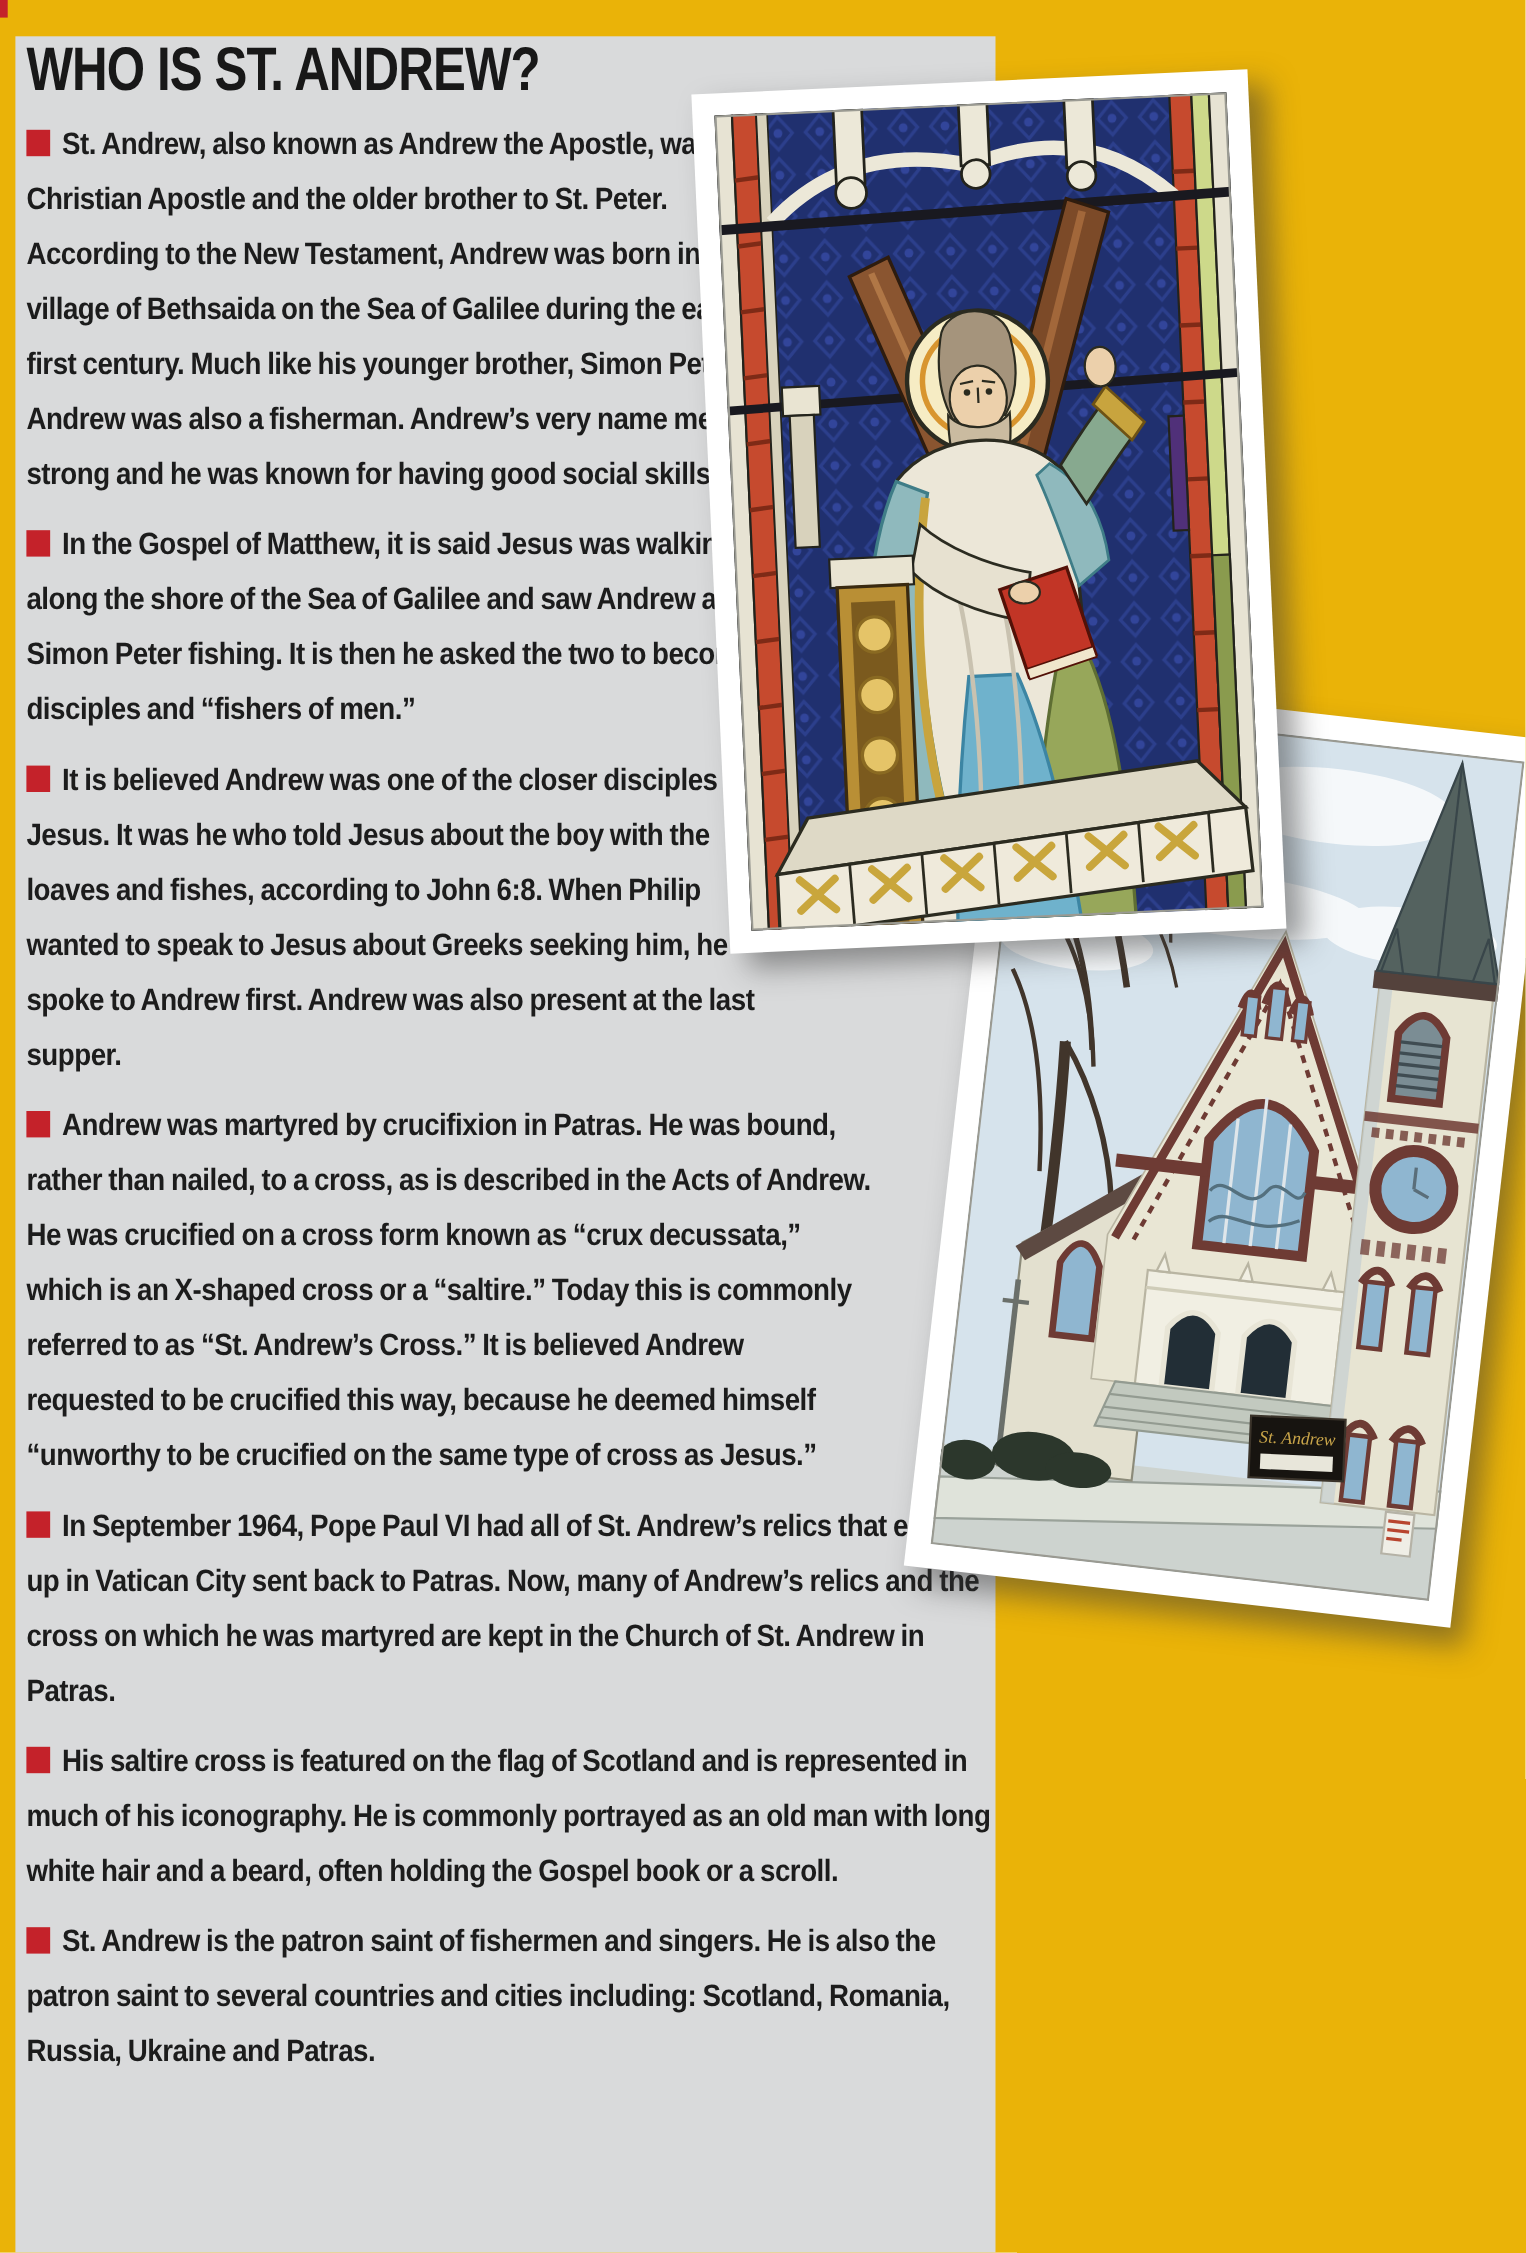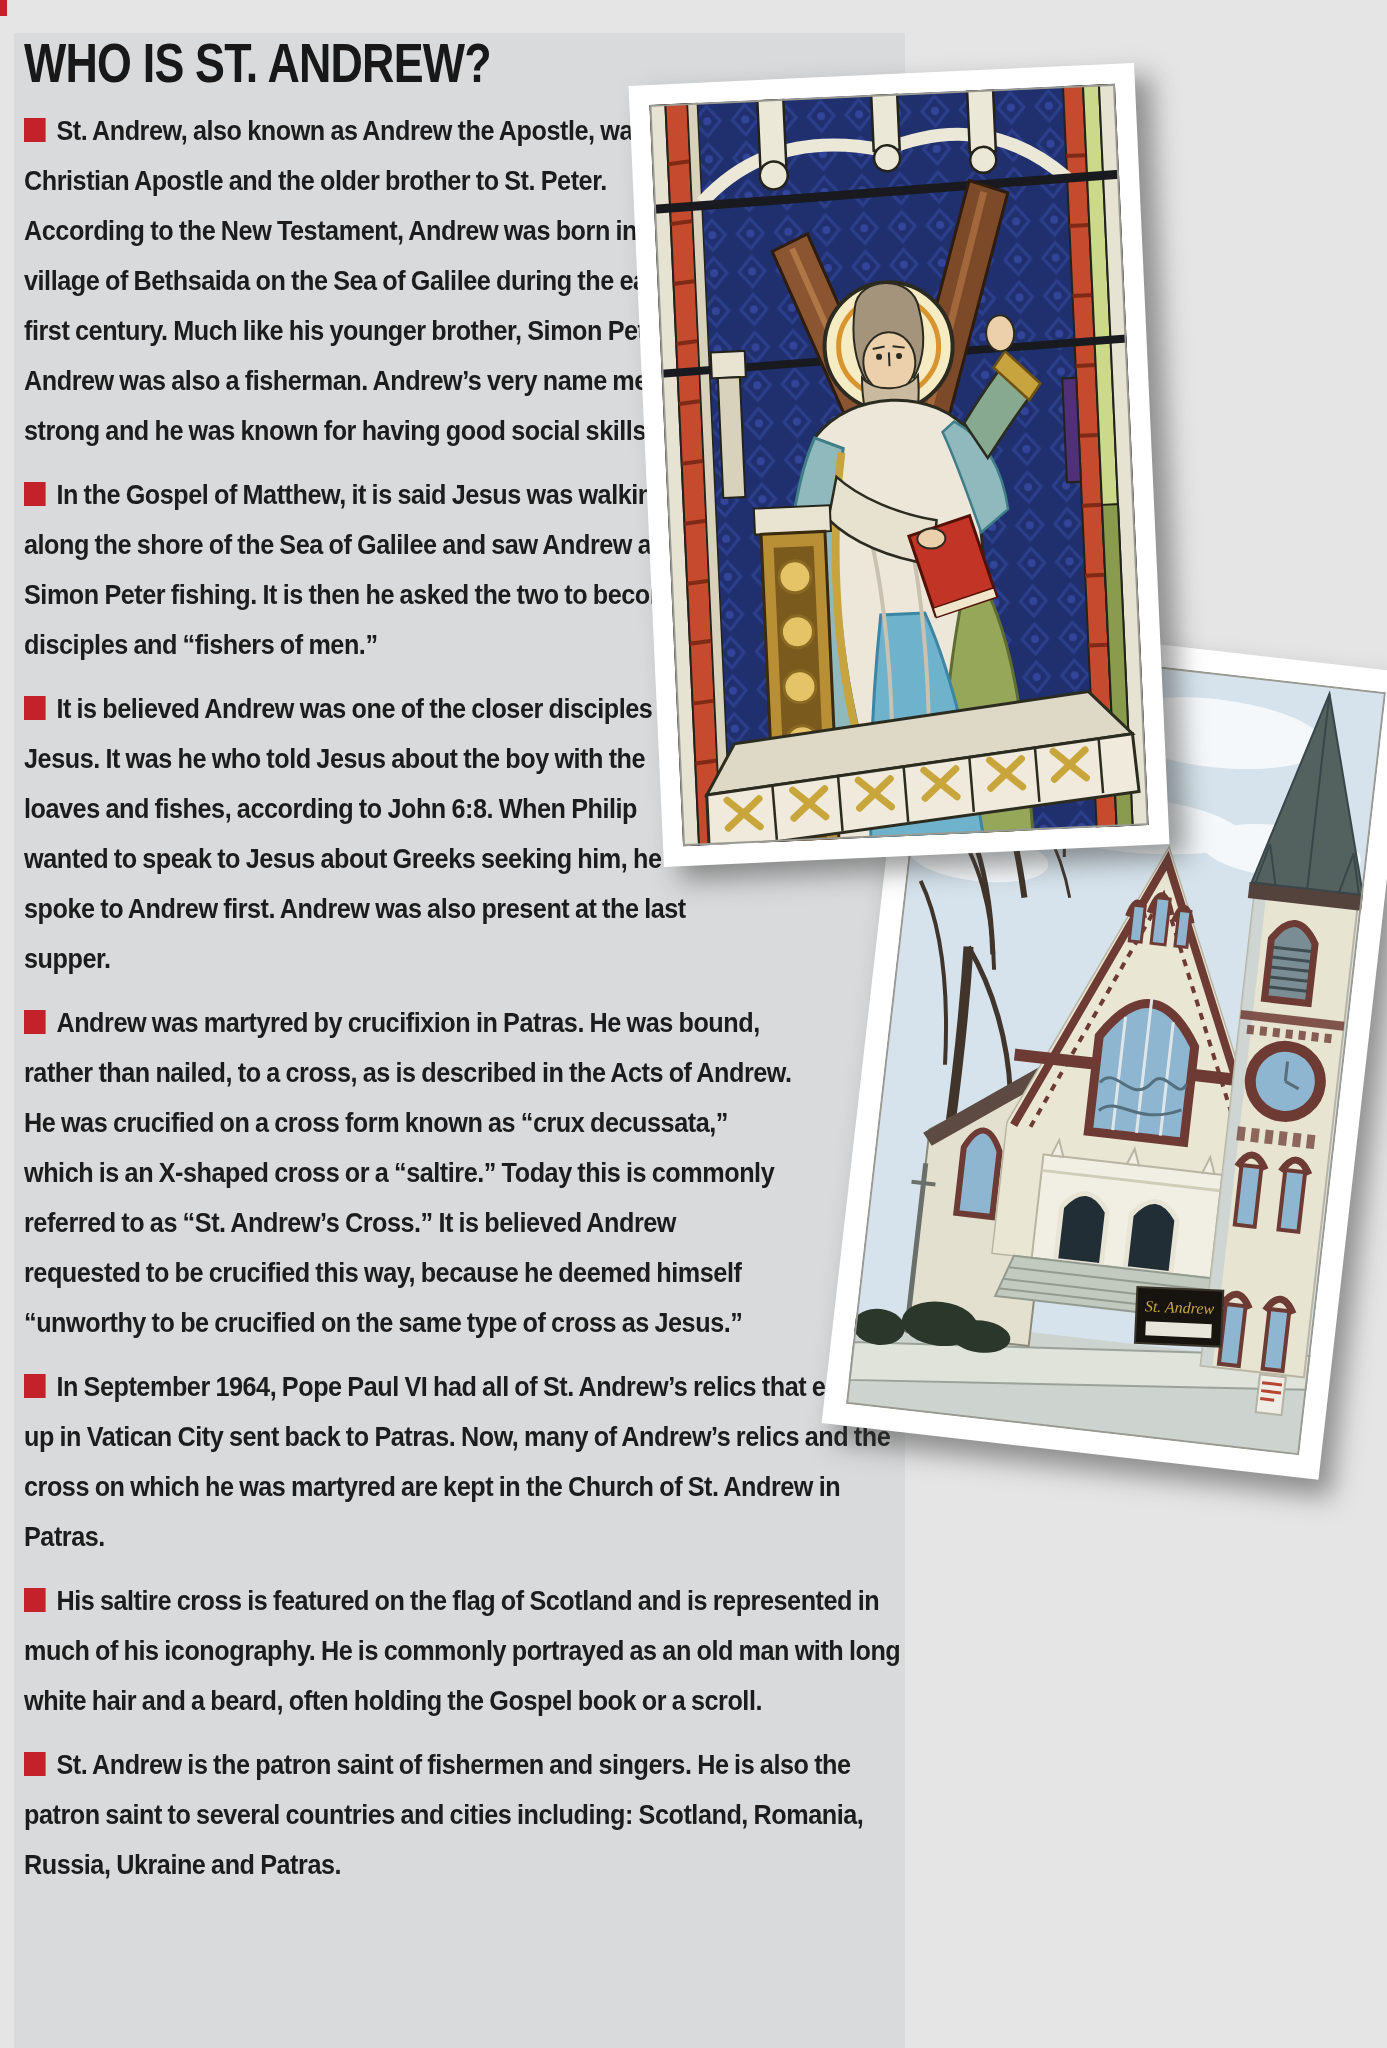--- a/index.html
+++ b/index.html
@@ -1,16 +1,16 @@
 <!DOCTYPE html>
 <html><head>
 <meta charset="utf-8">
 <style>
   html,body{margin:0;padding:0;background:#ffffff;}
-  #page{position:relative;width:1387px;height:2048px;background:#e5e5e5;overflow:hidden;
+  #page{position:relative;width:1387px;height:2048px;background:#eab308;overflow:hidden;
         font-family:"Liberation Sans",sans-serif;}
   .corner-mark{position:absolute;left:0;top:0;width:7px;height:16px;background:#c4222a;}
   .panel{position:absolute;left:14px;top:33px;width:891px;height:2015px;background:#d9dadb;}
   .content{position:absolute;left:24px;top:34px;width:1000px;}
   h1.title{margin:0 0 14px 0;font-size:56px;line-height:58px;font-weight:bold;color:#181818;
            letter-spacing:-1px;transform:scaleX(.80);transform-origin:left top;white-space:nowrap;}
   p.para{margin:0 0 14px 0;font-size:28px;line-height:50px;font-weight:bold;color:#1c1c1c;
          letter-spacing:-.5px;word-spacing:-1px;transform:scaleX(.90);transform-origin:left top;}
   .wa{width:766px;} .wb{width:853px;} .wc{width:982px;}
   .bullet{display:inline-block;width:24px;height:24px;background:#c4222a;margin-right:12px;

